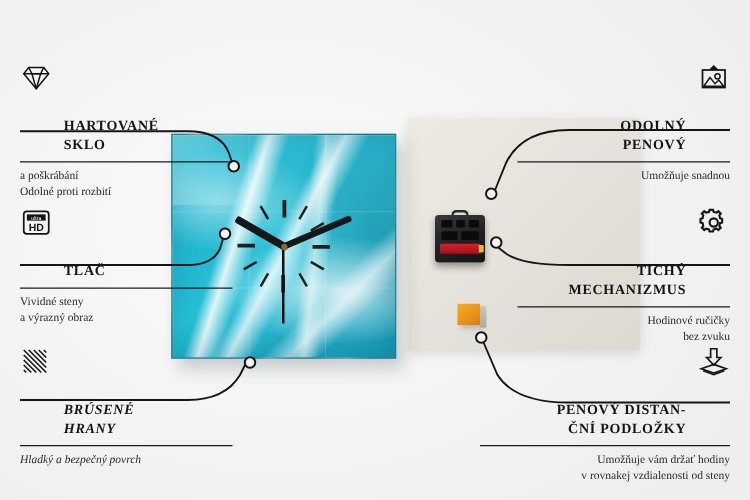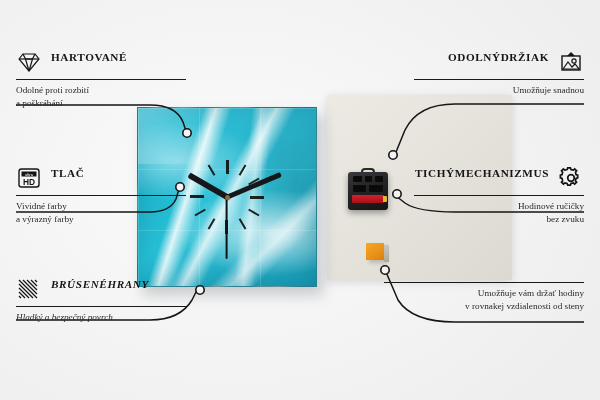--- a/index.html
+++ b/index.html
@@ -117,21 +117,21 @@
   }
   .foam-side{
     position:absolute; right:-5px; top:2px; width:5px; height:17px;
     background:linear-gradient(180deg,#c9c6bd,#aca99f);
   }
 
   
   .feat{ position:absolute; z-index:6; width:170px; }
   .feat .hd{ display:flex; align-items:flex-start; gap:9px; }
   .feat.right .hd{ flex-direction:row-reverse; }
-  .feat .titles{ display:flex; flex-direction:row; }
+  .feat .titles{ display:flex; flex-direction:column;margin-top:44px; }
   .feat .t{
     font-family:"Liberation Serif", serif;
     font-size:11.2px; font-weight:700; letter-spacing:.6px;
     color:#151515; line-height:1.34; white-space:nowrap;
   }
   .feat.right .titles{ align-items:flex-end; text-align:left; }
   .rule{
     height:1px; background:#1a1a1a; margin:5px 0 4px 0; width:100%;
   }
   .feat .sub{
@@ -257,44 +257,45 @@
           <path d="M3 9 L7 4 H19 L23 9 L13 21 Z"></path>
           <path d="M3 9 H23"></path>
               <path d="M7 4 L9.5 9 L13 21"></path>
               <path d="M19 4 L16.5 9 L13 21"></path>
           <path d="M9.5 9 H16.5"></path>
         </g>
           </svg>
       </span>
       <span class="titles">
         <span class="t">HARTOVANÉ</span>
-      </span>
-    </div>
-    <div class="rule"></div>
+        <span class="t">SKLO</span>
+      </span>
+    </div>
+    <div class="rule"></div>
+    <div class="sub">a poškrábání</div>
     <div class="sub">Odolné proti rozbití</div>
-    <div class="sub">a poškrábání</div>
   </div>
 
   <div class="feat left" id="f-print">
     <div class="hd">
       <span class="icon">
         <svg viewBox="0 0 26 24">
           <rect x="3" y="3" width="20" height="18" rx="2.5" fill="none" stroke="#151515" stroke-width="1.4"></rect>
           <rect x="5.5" y="5.5" width="15" height="5" fill="#151515"></rect>
           <text x="13" y="9.8" font-family="Liberation Sans, sans-serif" font-size="4.2" fill="#ffffff" text-anchor="middle">ultra</text>
           <text x="13" y="19" font-family="Liberation Sans, sans-serif" font-size="8.4" font-weight="bold" fill="#151515" text-anchor="middle">HD</text>
         </svg>
       </span>
       <span class="titles">
         <span class="t">TLAČ</span>
       </span>
     </div>
     <div class="rule"></div>
-    <div class="sub">Vividné farby</div>
-    <div class="sub">a výrazný farby</div>
+    <div class="sub">Vividné steny</div>
+    <div class="sub">a výrazný obraz</div>
   </div>
 
   <div class="feat left" id="f-edges">
     <div class="hd">
       <span class="icon">
         <svg viewBox="0 0 26 24">
             <g stroke="#151515" stroke-width="1.25" fill="none">
           <path d="M3 3 L21 21"></path>
               <path d="M3 7 L17 21"></path>
               <path d="M3 11 L13 21"></path>
@@ -321,21 +322,21 @@
       <span class="icon">
         <svg viewBox="0 0 26 24">
           <path d="M13 2 L9 6 H17 Z" fill="#151515"></path>
           <rect x="4" y="6" width="18" height="14" fill="none" stroke="#151515" stroke-width="1.4"></rect>
           <circle cx="16" cy="11" r="2.1" fill="none" stroke="#151515" stroke-width="1.2"></circle>
           <path d="M5 19 L10 12 L14 17 L17 14 L21 19 Z" fill="none" stroke="#151515" stroke-width="1.2"></path>
         </svg>
       </span>
       <span class="titles">
         <span class="t">ODOLNÝ</span>
-        <span class="t">DRŽIAK</span>
+        <span class="t">PENOVÝ</span>
       </span>
     </div>
     <div class="rule"></div>
     <div class="sub">Umožňuje snadnou</div>
   </div>
 
   <div class="feat right" id="f-mech">
     <div class="hd">
       <span class="icon">
         <svg viewBox="0 0 26 24">
@@ -349,18 +350,31 @@
         <span class="t">TICHÝ</span>
         <span class="t">MECHANIZMUS</span>
       </span>
     </div>
     <div class="rule"></div>
     <div class="sub">Hodinové ručičky</div>
     <div class="sub">bez zvuku</div>
   </div>
 
   <div class="feat right" id="f-foam" style="width:200px;left:384px;">
+    <div class="hd">
+      <span class="icon">
+        <svg viewBox="0 0 26 24">
+          <path d="M10.5 2 h5 v7 h3.2 L13 15 L7.3 9 h3.2 Z" fill="none" stroke="#151515" stroke-width="1.3"></path>
+          <path d="M13 14.5 L23 18 L13 21.5 L3 18 Z" fill="none" stroke="#151515" stroke-width="1.3"></path>
+          <path d="M4.5 19.6 L13 22.8 L21.5 19.6" fill="none" stroke="#151515" stroke-width="1.1"></path>
+        </svg>
+      </span>
+      <span class="titles">
+        <span class="t">PENOVÝ DISTAN-</span>
+        <span class="t">ČNÍ PODLOŽKY</span>
+      </span>
+    </div>
     <div class="rule"></div>
     <div class="sub">Umožňuje vám držať hodiny</div>
     <div class="sub">v rovnakej vzdialenosti od steny</div>
   </div>
 
 </div>
 
 </body></html>

